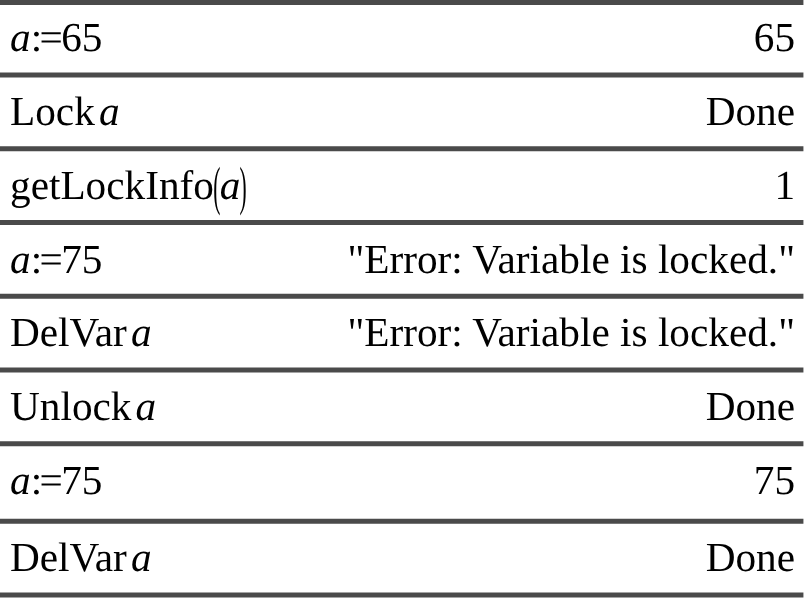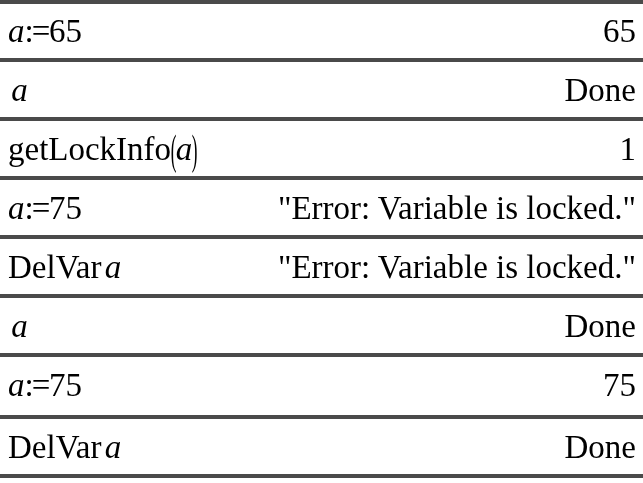--- a/index.html
+++ b/index.html
@@ -133,20 +133,21 @@
     <div class="entry">
       <span class="var-lead">a</span>
         <span class="assign">:=</span>
         <span class="kw">65</span>
     </div>
     <div class="result num-res">65</div>
   </div>
 
   <div class="row" style="top:63px;">
     <div class="entry">
+      <span class="kw">Lock</span>
         <span class="var">a</span>
     </div>
     <div class="result italic-res">Done</div>
   </div>
 
   <div class="row" style="top:122px;justify-content:space-between;">
     <div class="entry">
       <span class="kw">getLockInfo</span>
         <span class="paren">(</span>
         <span class="arg">a</span>
@@ -167,20 +168,21 @@
   <div class="row" style="top:240px;">
     <div class="entry">
       <span class="kw">DelVar</span>
         <span class="var">a</span>
     </div>
     <div class="result str-res">"Error: Variable is locked."</div>
   </div>
 
   <div class="row" style="top:299px;">
     <div class="entry">
+      <span class="kw">Unlock</span>
         <span class="var">a</span>
     </div>
     <div class="result italic-res">Done</div>
   </div>
 
   <div class="row" style="top:358px;">
     <div class="entry">
       <span class="var-lead">a</span>
         <span class="assign">:=</span>
         <span class="kw">75</span>

